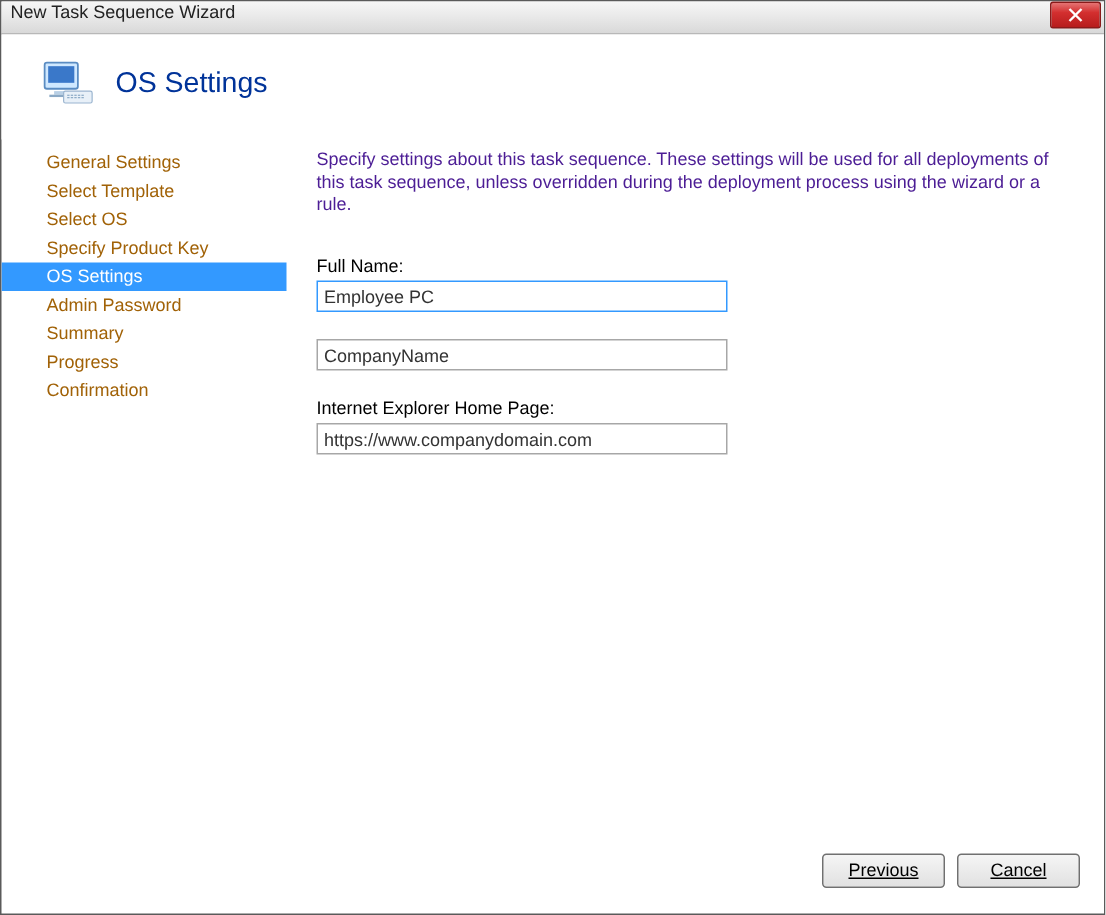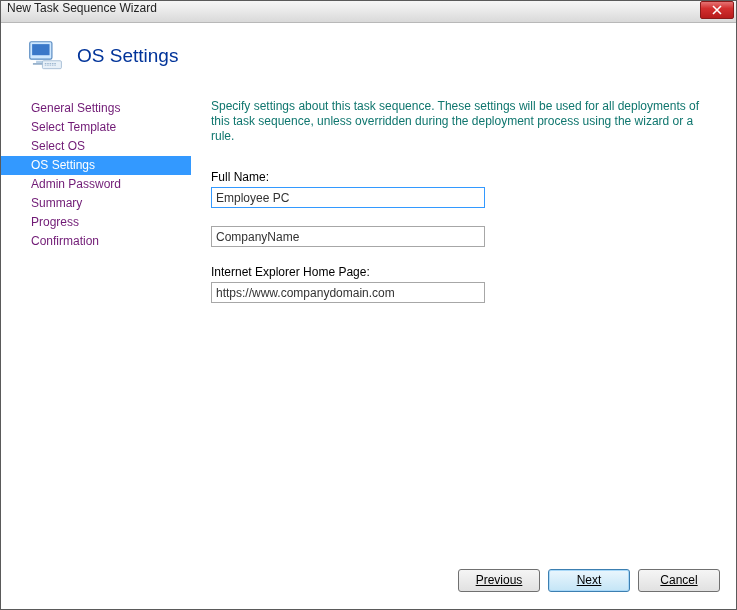--- a/index.html
+++ b/index.html
@@ -62,39 +62,39 @@
     overflow: hidden;
   }
   .sidebar {
     width: 190px;
     padding: 6px 0 6px 0;
   }
   .sidebar-item {
     padding: 1px 8px 1px 30px;
     line-height: 17px;
     font-size: 12px;
-    color: #701a75;
+    color: #a16207;
     cursor: pointer;
     white-space: nowrap;
   }
   .sidebar-item.selected {
     background: #3399ff;
     color: #fff;
   }
   .main {
     flex: 1;
     padding: 6px 20px 6px 20px;
     display: flex;
     flex-direction: column;
   }
   .description {
     font-size: 12px;
     line-height: 15px;
     margin-bottom: 26px;
-    color: #0f766e;
+    color: #4c1d95;
   }
   .field-group { margin-bottom: 18px; }
   .field-label {
     font-size: 12px;
     margin-bottom: 3px;
     color: #000;
   }
   .field-input {
     width: 274px;
     height: 21px;
@@ -168,20 +168,21 @@
         <rect x="37" y="35" width="2" height="1" fill="#8aa8c5"></rect>
     </svg>
     <div class="header-title">OS Settings</div>
   </div>
 
   <div class="body">
     <div class="sidebar">
       <div class="sidebar-item">General Settings</div>
       <div class="sidebar-item">Select Template</div>
       <div class="sidebar-item">Select OS</div>
+      <div class="sidebar-item">Specify Product Key</div>
       <div class="sidebar-item selected">OS Settings</div>
       <div class="sidebar-item">Admin Password</div>
       <div class="sidebar-item">Summary</div>
       <div class="sidebar-item">Progress</div>
       <div class="sidebar-item">Confirmation</div>
     </div>
 
     <div class="main">
       <div class="description">Specify settings about this task sequence.  These settings will be used for all deployments of this task sequence, unless overridden during the deployment process using the wizard or a rule.</div>
 
@@ -196,17 +197,16 @@
 
       <div class="field-group">
         <div class="field-label">Internet Explorer Home Page:</div>
         <input type="text" class="field-input" value="https://www.companydomain.com" style="">
       </div>
     </div>
   </div>
 
   <div class="footer">
     <button class="btn">Previous</button>
-    <button class="btn default">Next</button>
     <button class="btn">Cancel</button>
   </div>
 
 </div>
 
 </body></html>

